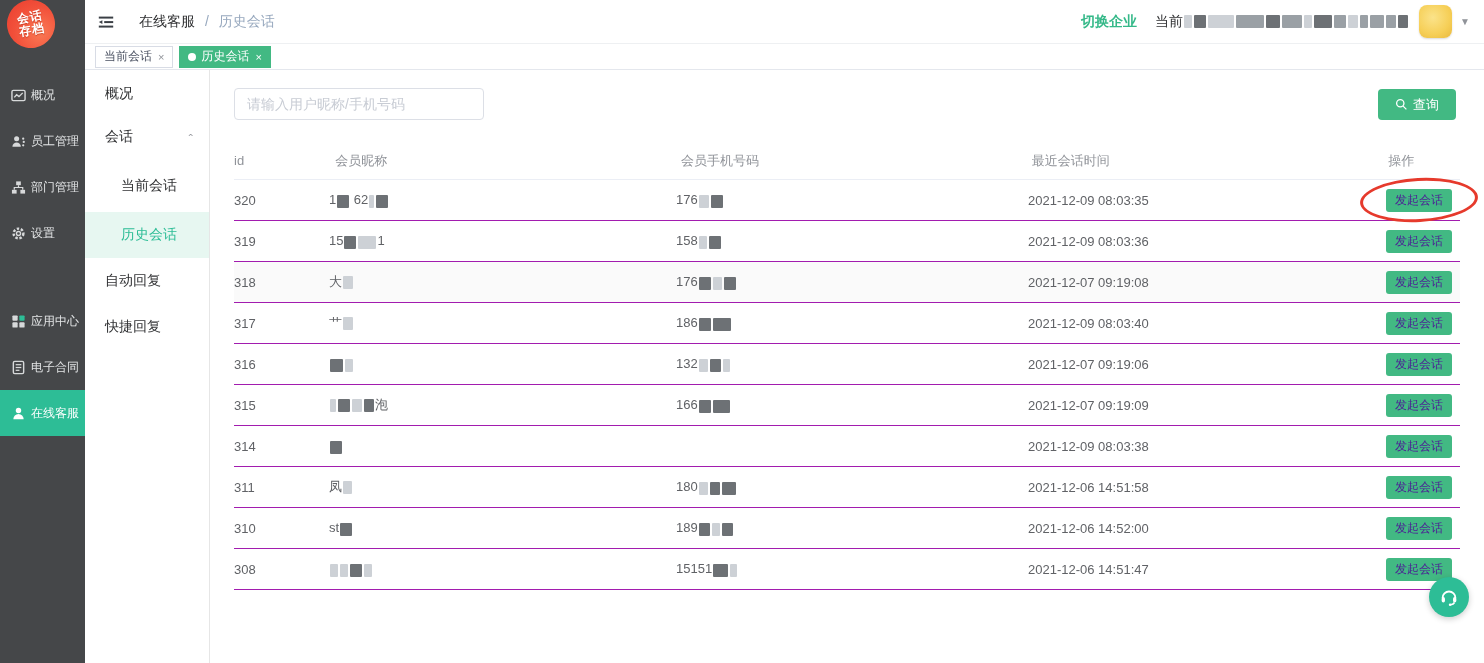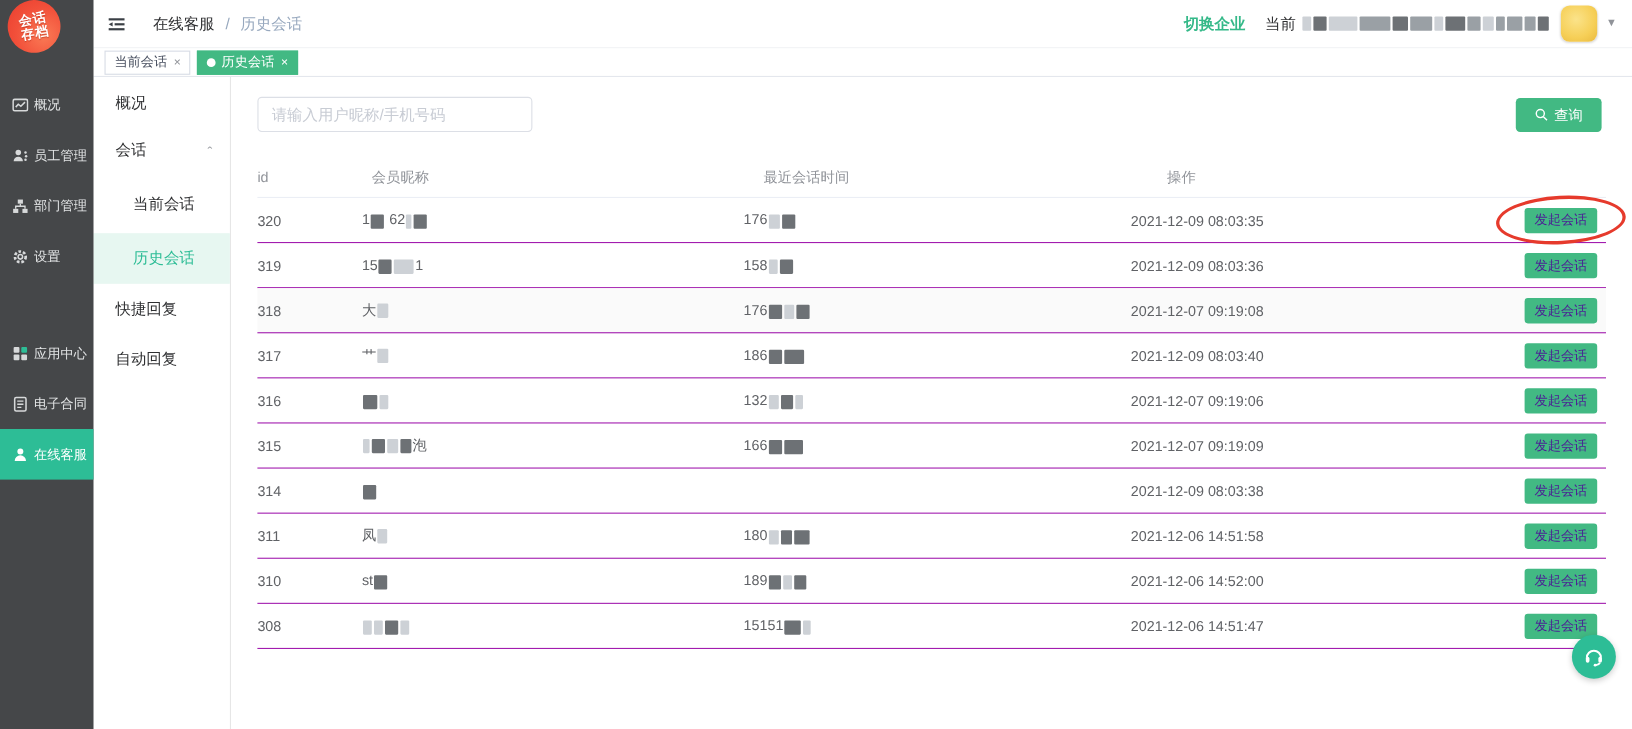--- a/index.html
+++ b/index.html
@@ -29,21 +29,21 @@
 
   .topbar { height:44px; background:#fff; border-bottom:1px solid #eef0f2; display:flex;
     align-items:center; padding:0 14px 0 10px; }
   .hamburger { width:22px; height:22px; display:flex; align-items:center; justify-content:center; cursor:pointer; }
   .crumb { margin-left:22px; font-size:14px;text-align:center; }
   .crumb .c1 { color:#303133; }
   .crumb .sep { color:#97a8be; margin:0 6px; }
   .crumb .c2 { color:#97a8be; }
   .topright { margin-left:auto; display:flex; align-items:center; }
   .switch-co { color:#35b989; font-size:14px; cursor:pointer; margin-right:18px;font-weight:bold; }
-  .cur-label { color:#303133; font-size:14px; margin-right:5px; }
+  .cur-label { color:#303133; font-size:14px; margin-right:0; }
   .redactrow { display:flex; align-items:center; }
   .avatar { width:33px; height:33px; border-radius:8px; margin-left:10px; cursor:pointer;
     background:radial-gradient(circle at 42% 38%, #fbe38a 0%, #f6cf57 60%, #e9b93e 100%);
     box-shadow:0 1px 2px rgba(0,0,0,.15); }
   .caret { color:#909399; font-size:10px; margin-left:8px; cursor:pointer; }
 
   .tabbar { height:26px; background:#fff; border-bottom:1px solid #e4e7ed; display:flex;
     align-items:center; padding-left:10px; gap:6px; }
   .tag { height:22px; display:inline-flex; align-items:center; padding:0 8px; font-size:12px;
     border:1px solid #d8dce5; background:#fff; color:#495060; cursor:pointer; white-space:nowrap; }
@@ -241,41 +241,42 @@
             <span>会话</span>
             <span class="chev">⌃</span>
           </div>
           <div class="sitem h52 sub">
             <span>当前会话</span>
           </div>
           <div class="sitem h46 sub active">
             <span>历史会话</span>
           </div>
           <div class="sitem h46">
+            <span>自动回复</span>
+          </div>
+          <div class="sitem h46">
             <span>快捷回复</span>
-          </div>
-          <div class="sitem h46">
-            <span>自动回复</span>
           </div>
         </div>
 
       <div class="main">
         <input class="searchbox" placeholder="请输入用户昵称/手机号码" style="">
         <button class="querybtn">
           <svg viewBox="0 0 16 16">
             <circle cx="6.5" cy="6.5" r="4.5" fill="none" stroke="#fff" stroke-width="1.6"></circle>
             <line x1="10" y1="10" x2="14" y2="14" stroke="#fff" stroke-width="1.6"></line>
           </svg>
           <span>查询</span>
         </button>
 
         <div class="table">
           <div class="trow thead" id="thead">
               <span class="c-id">id</span>
               <span class="c-nick">会员昵称</span>
+              <span class="c-phone">会员手机号码</span>
               <span class="c-time">最近会话时间</span>
               <span class="c-act">操作</span>
             </div>
           <div class="tbody" id="tbody">
               <div class="trow">
                 <span class="c-id">320</span>
                 <span class="c-nick"><span>1</span><span class="redact rd" style="width: 12px;"></span><span> 62</span><span class="redact rl" style="width: 5px;"></span><span class="redact rd" style="width: 12px;"></span></span>
                 <span class="c-phone"><span>176</span><span class="redact rl" style="width: 10px;"></span><span class="redact rd" style="width: 12px;"></span></span>
                 <span class="c-time">2021-12-09 08:03:35</span>
                 <span class="c-act"><button class="actbtn">发起会话</button><div class="ellipse"></div></span>

